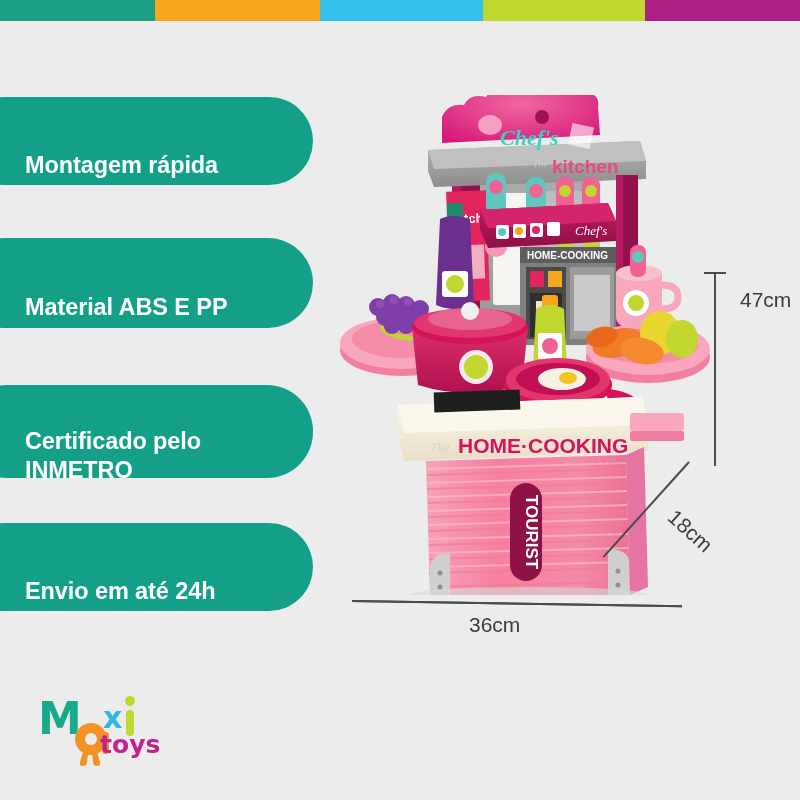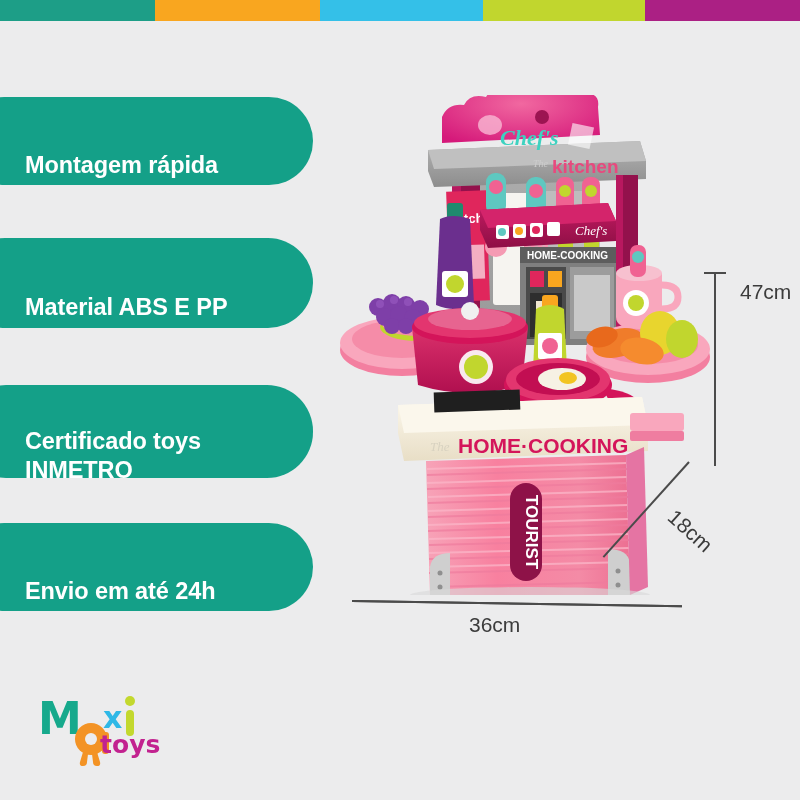--- a/index.html
+++ b/index.html
@@ -36,21 +36,21 @@
   .logo svg{display:block;}
   
   .dimline{position:absolute;background:#4b4b4b;}
   .v-line{left:714px;top:272px;width:2px;height:194px;}
   .v-tick-top{left:704px;top:272px;width:22px;height:2px;}
   .h-line{left:352px;top:600px;width:330px;height:0;
           border-top:2px solid #4b4b4b;transform:rotate(0.9deg);transform-origin:left center;}
   .d-line{left:688px;top:462px;width:2px;height:128px;
           background:#4b4b4b;transform:rotate(42deg);transform-origin:top center;}
   .dim-label{position:absolute;color:#3c3c3c;font-size:21px;font-family:"Liberation Sans",sans-serif;}
-  .lbl-47{left:740px;top:280px;}
+  .lbl-47{left:740px;top:288px;}
   .lbl-36{left:469px;top:613px;}
   .lbl-18{left:679px;top:505px;transform:rotate(42deg);transform-origin:left top;}
   
   .product{position:absolute;left:330px;top:95px;width:390px;height:500px;}
   .product svg{display:block;}
 </style>
 </head>
 <body>
 
 <div class="topbar">
@@ -61,21 +61,21 @@
   <span style="width:155px;background:#ab2084;"></span>
 </div>
 
 <div class="pill pill-1">
   <span class="txt">Montagem rápida</span>
 </div>
 <div class="pill pill-2">
   <span class="txt">Material ABS E PP</span>
 </div>
 <div class="pill pill-3">
-  <span class="txt">Certificado toys
+  <span class="txt">Certificado pelo
 INMETRO</span>
 </div>
 <div class="pill pill-4">
   <span class="txt">Envio em até 24h</span>
 </div>
 
 <div class="product">
 <svg width="390" height="500" viewBox="0 0 390 500" xmlns="http://www.w3.org/2000/svg">
   <defs>
     <linearGradient id="gCase" x1="0" y1="0" x2="1" y2="0">

